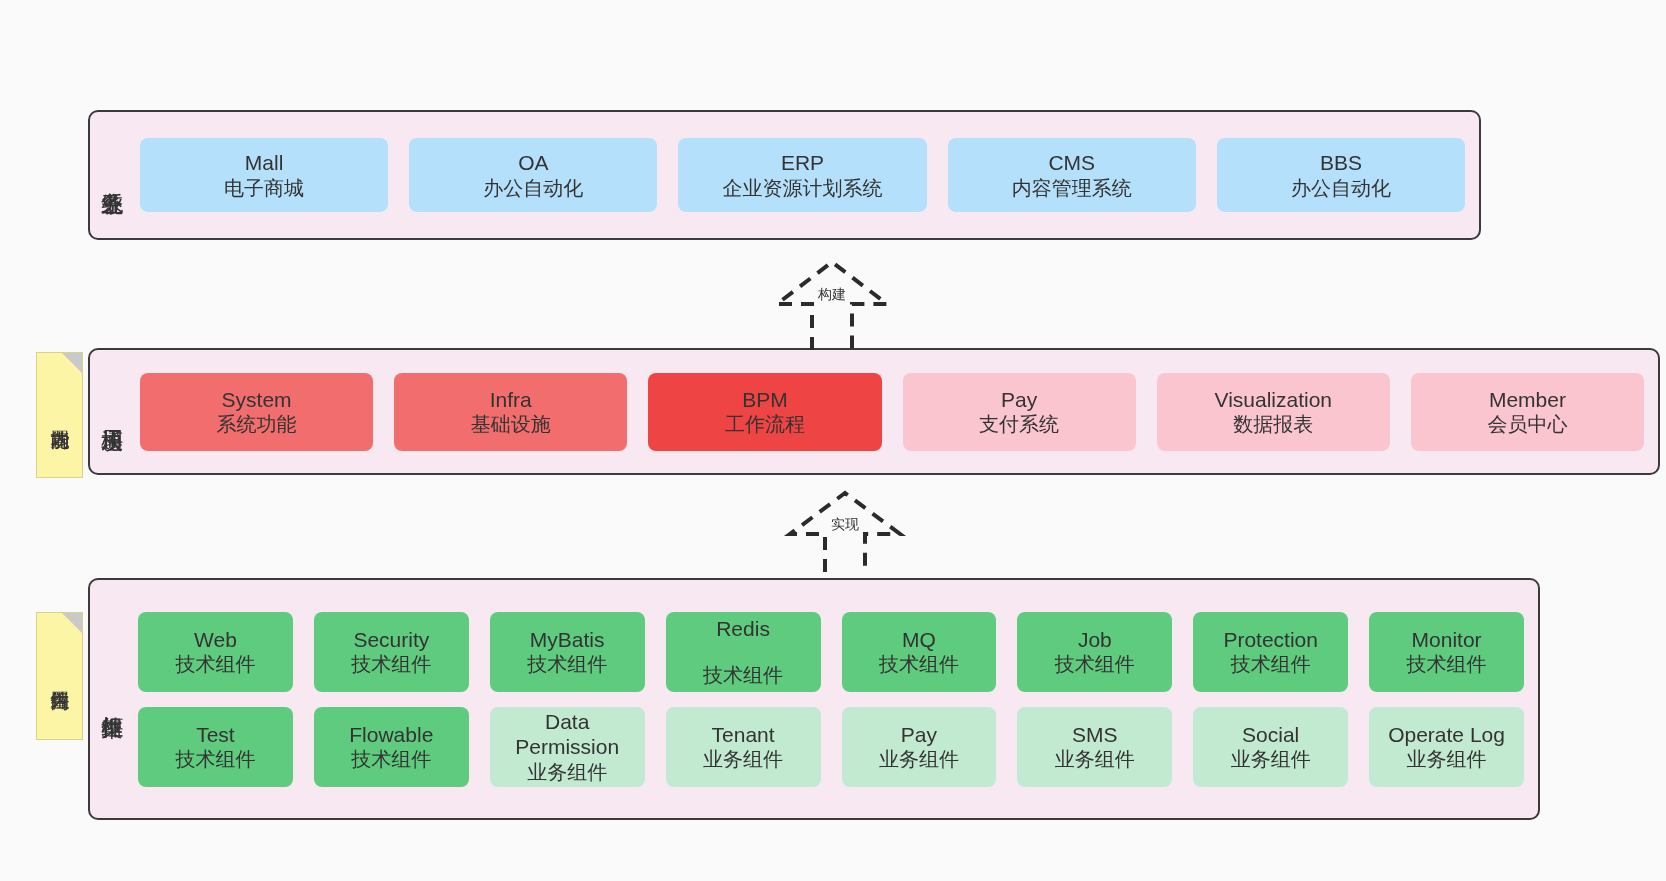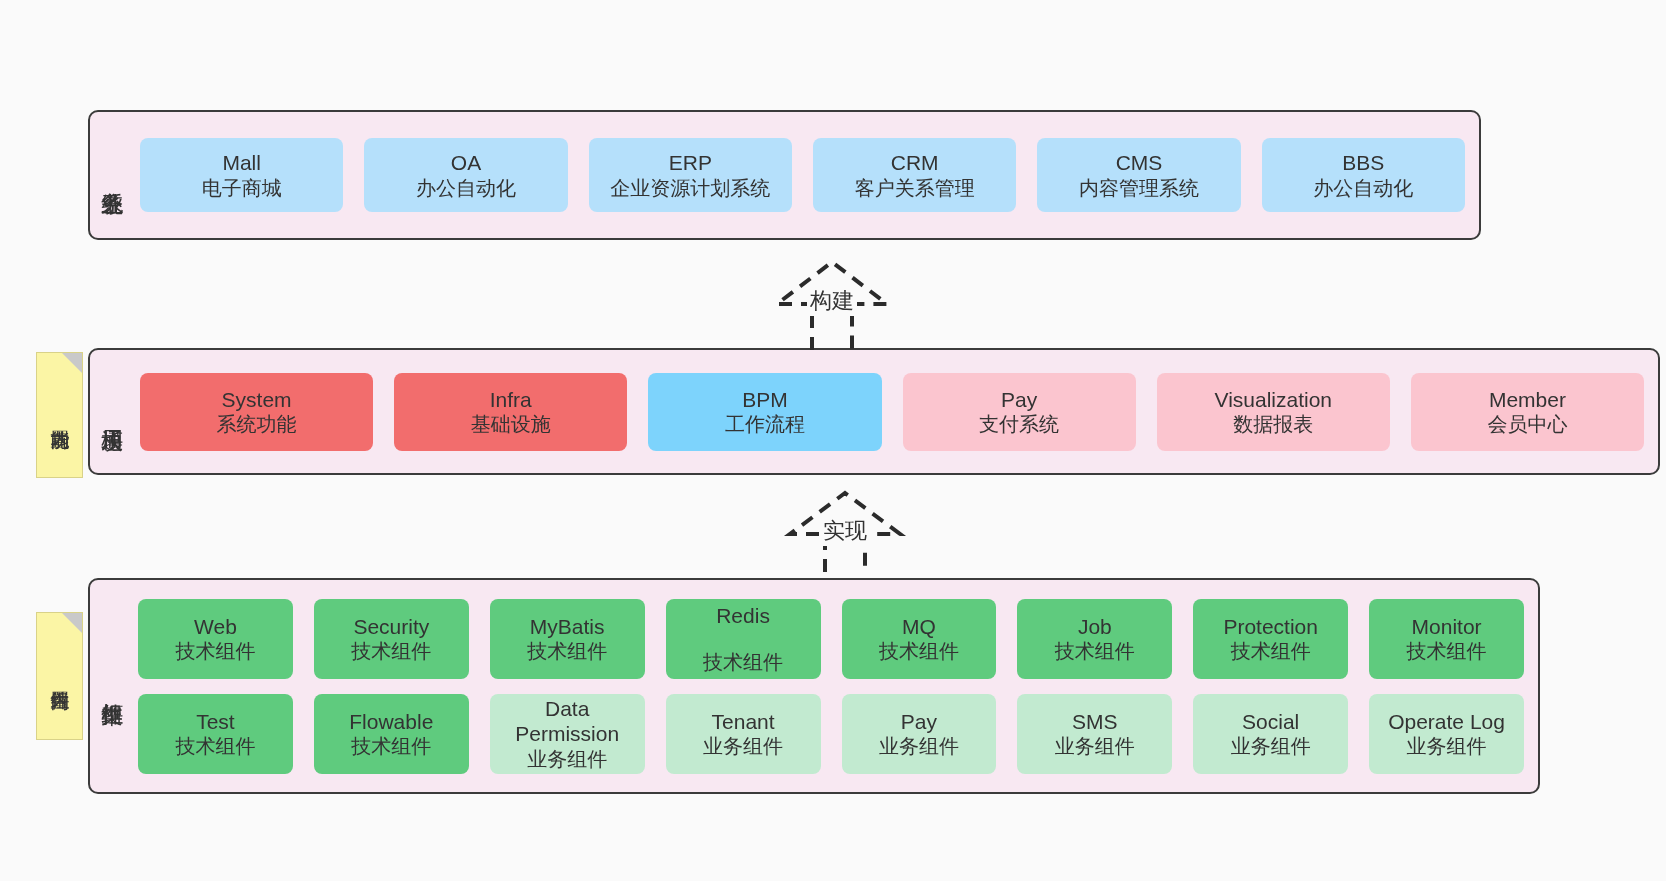--- a/index.html
+++ b/index.html
@@ -89,21 +89,21 @@
     line-height: 1.22;
   }
 
   
   #layer-business { left: 88px; top: 110px; width: 1393px; height: 130px; }
   #layer-business .cell { height: 74px; }
 
   #layer-modules  { left: 88px; top: 348px; width: 1572px; height: 127px; }
   #layer-modules .cell { height: 78px; }
 
-  #layer-framework{ left: 88px; top: 578px; width: 1452px; height: 216px; }
+  #layer-framework{ left: 88px; top: 578px; width: 1452px; height: 242px; }
   #layer-framework .cell { height: 80px; }
   #layer-framework .layer-body { gap: 15px; padding-left: 4px; }
 
   
   .sticky {
     position: absolute;
     width: 47px;
     background: #fbf5a5;
     border: 1px solid #d9d288;
     box-sizing: border-box;
@@ -136,21 +136,21 @@
   
   .connector {
     position: absolute;
     z-index: 4;
   }
   .connector svg { display: block; }
   .connector .conn-label {
     position: absolute;
     left: 50%;
     transform: translateX(-50%);
-    font-size: 22px;
+    font-size: 14px;
     color: #333333;
     background: #fafafa;
     padding: 0 3px;
     white-space: nowrap;
     user-select: none;
   }
   #connector-build   { left: 757px; top: 258px; width: 150px; height: 92px; }
   #connector-build .conn-label { top: 28px; }
   #connector-impl    { left: 770px; top: 490px; width: 150px; height: 82px; }
   #connector-impl .conn-label { top: 26px; }
@@ -170,24 +170,20 @@
         </div>
         <div class="cell" style="background: rgb(181, 224, 251);">
           <div class="cell-en">OA</div>
           <div class="cell-cn">办公自动化</div>
         </div>
         <div class="cell" style="background: rgb(181, 224, 251);">
           <div class="cell-en">ERP</div>
           <div class="cell-cn">企业资源计划系统</div>
         </div>
         <div class="cell" style="background: rgb(181, 224, 251);">
-          <div class="cell-en">CRM</div>
-          <div class="cell-cn">客户关系管理</div>
-        </div>
-        <div class="cell" style="background: rgb(181, 224, 251);">
           <div class="cell-en">CMS</div>
           <div class="cell-cn">内容管理系统</div>
         </div>
         <div class="cell" style="background: rgb(181, 224, 251);">
           <div class="cell-en">BBS</div>
           <div class="cell-cn">办公自动化</div>
         </div>
       </div>
     </div>
   </div>
@@ -208,21 +204,21 @@
     <div class="layer-body">
       <div class="cell-row">
         <div class="cell" style="background: rgb(242, 109, 109);">
           <div class="cell-en">System</div>
           <div class="cell-cn">系统功能</div>
         </div>
         <div class="cell" style="background: rgb(242, 109, 109);">
           <div class="cell-en">Infra</div>
           <div class="cell-cn">基础设施</div>
         </div>
-        <div class="cell" style="background: #7dd3fc;">
+        <div class="cell" style="background: #ef4444;">
           <div class="cell-en">BPM</div>
           <div class="cell-cn">工作流程</div>
         </div>
         <div class="cell" style="background: rgb(251, 197, 207);">
           <div class="cell-en">Pay</div>
           <div class="cell-cn">支付系统</div>
         </div>
         <div class="cell" style="background: rgb(251, 197, 207);">
           <div class="cell-en">Visualization</div>
           <div class="cell-cn">数据报表</div>

